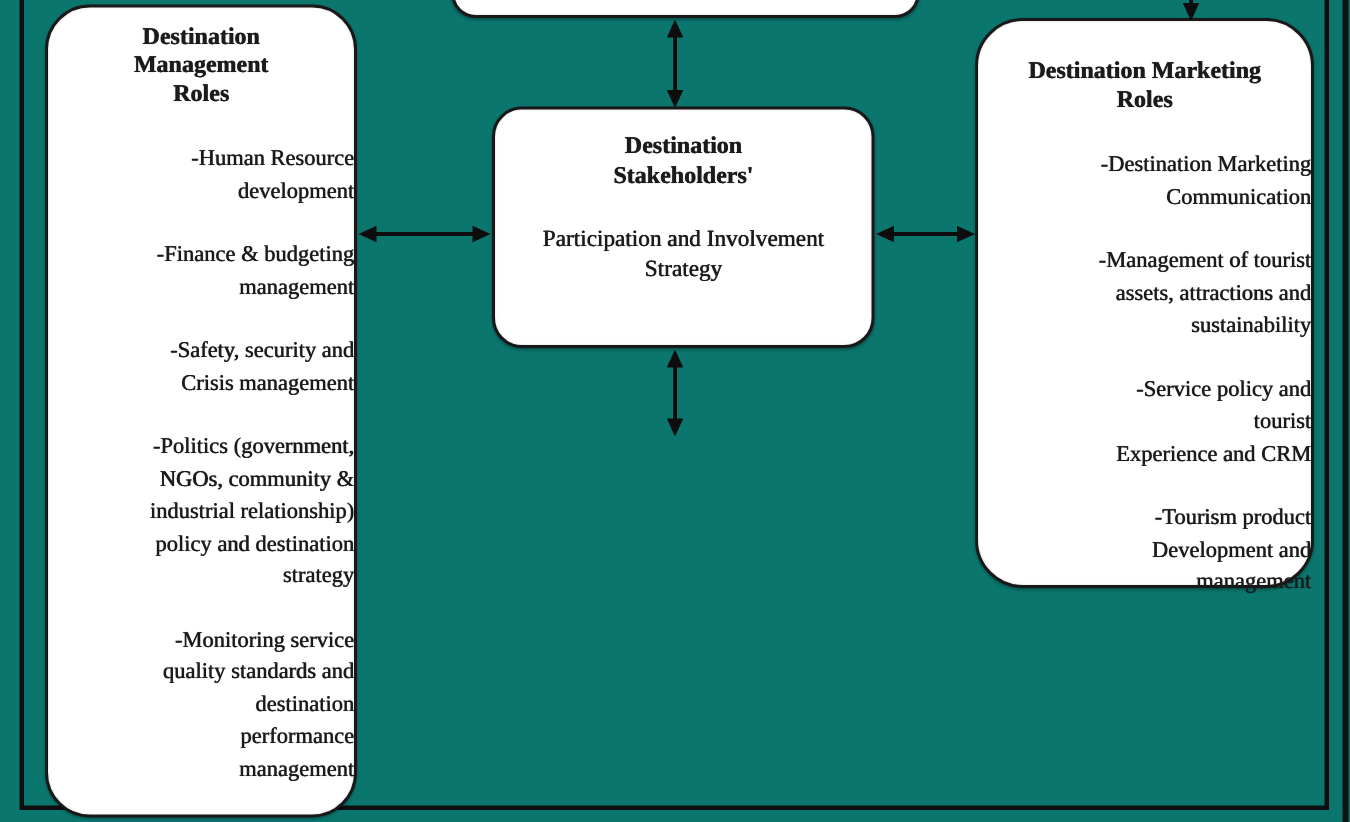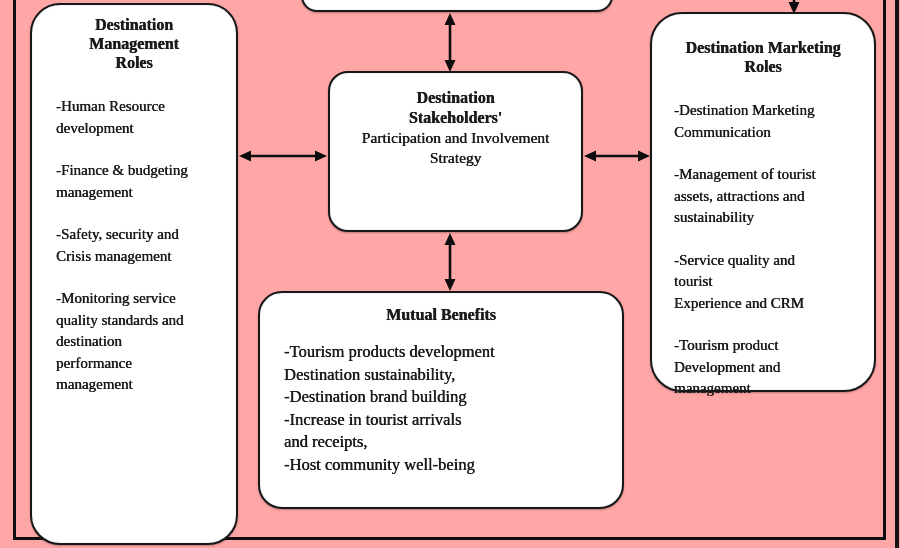--- a/index.html
+++ b/index.html
@@ -1,20 +1,20 @@
 <!DOCTYPE html>
 <html><head>
 <meta charset="utf-8">
 <style>
   html,body{margin:0;padding:0;background:#fff;}
   .page{
     position:relative;
     width:900px;height:548px;
     overflow:hidden;
-    background:#fca5a5;
+    background:#0f766e;
     font-family:"Liberation Serif","DejaVu Serif",serif;
     color:#1f1f1f;
     filter:blur(0.35px) contrast(1.04);
   }
   .txt{ text-shadow:0.35px 0 0 currentColor, 0 0 1px rgba(20,20,20,0.35); }
 
   
   .outer-frame{
     position:absolute; left:13px; top:-30px;
     width:873px; height:570px;
@@ -47,23 +47,24 @@
     white-space:pre; font-size:16px; line-height:19px;
     padding-top:10px;
   }
   .box-marketing .box-title{ padding-top:24px; }
   .box-stakeholders .box-title{ padding-top:15px; font-size:16px; line-height:20px; }
   .box-benefits .box-title{ padding-top:12px; }
 
   .stake-body{
     text-align:center; white-space:pre;
     font-size:15.5px; line-height:20px;
+    margin-top:22px;
   }
 
-  .items{ padding:24px 0 0 24px; }
+  .items{ padding:24px 0 0 24px;text-align:right; }
   .box-marketing .items{ padding-left:22px; }
   .item{
     white-space:pre; font-size:15px; line-height:21.5px;
     margin-bottom:21px;
   }
   .benefit-items{ padding:17px 0 0 24px; }
   .benefit-item{
     white-space:pre; font-size:16.5px; line-height:22.5px;
     margin:0;
   }
@@ -85,57 +86,51 @@
     <div class="box-title txt">Destination
 Management
 Roles</div>
     <div class="items">
       <div class="item txt">-Human Resource
 development</div>
       <div class="item txt">-Finance &amp; budgeting
 management</div>
       <div class="item txt">-Safety, security and
 Crisis management</div>
+      <div class="item txt">-Politics (government,
+NGOs, community &amp;
+industrial relationship)
+policy and destination
+strategy</div>
       <div class="item txt">-Monitoring service
 quality standards and
 destination
 performance
 management</div>
     </div>
   </div>
 
   <div class="dbox box-stakeholders">
     <div class="box-title txt">Destination
 Stakeholders'</div>
     <div class="stake-body txt">Participation and Involvement
 Strategy</div>
   </div>
 
-  <div class="dbox box-benefits">
-    <div class="box-title txt">Mutual Benefits</div>
-    <div class="benefit-items">
-      <div class="benefit-item txt">-Tourism products development
-Destination sustainability,</div>
-      <div class="benefit-item txt">-Destination brand building</div>
-      <div class="benefit-item txt">-Increase in tourist arrivals
-and receipts,</div>
-      <div class="benefit-item txt">-Host community well-being</div>
-    </div>
-  </div>
 
   <div class="dbox box-marketing">
     <div class="box-title txt">Destination Marketing
 Roles</div>
     <div class="items">
       <div class="item txt">-Destination Marketing
 Communication</div>
       <div class="item txt">-Management of tourist
 assets, attractions and
 sustainability</div>
-      <div class="item txt">-Service quality and
+      <div class="item txt">-Service policy and
 tourist
 Experience and CRM</div>
       <div class="item txt">-Tourism product
 Development and
 management</div>
     </div>
   </div>
 
   <div class="arrow" style="left:437px; top:13px;">
     <svg width="26" height="59" viewBox="0 0 26 59">

